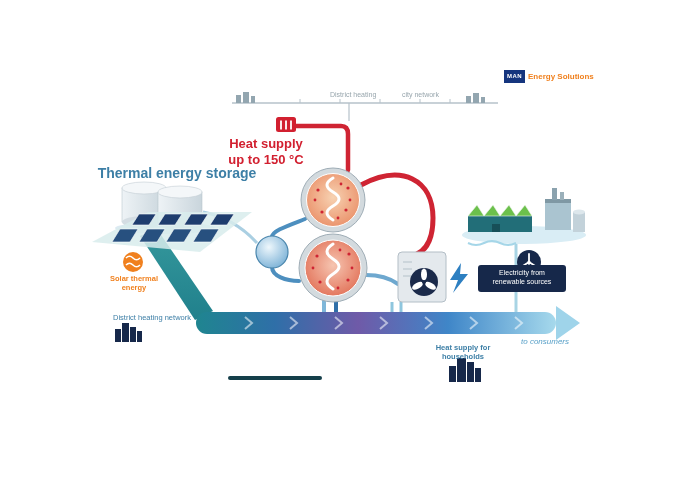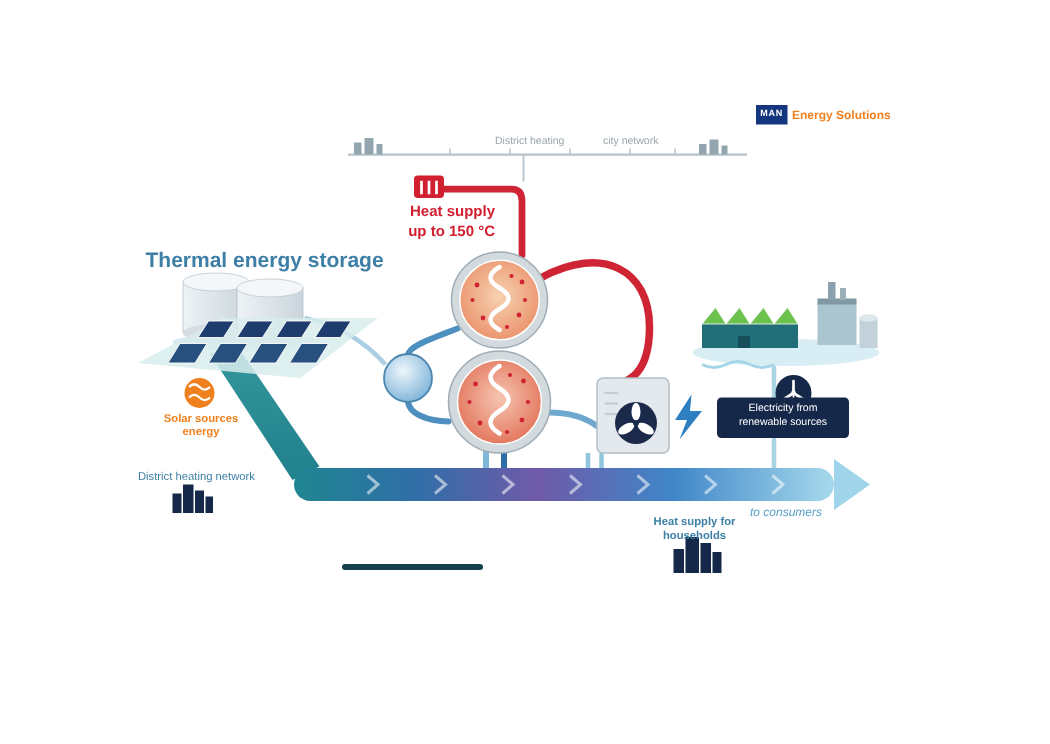--- a/index.html
+++ b/index.html
@@ -1,24 +1,24 @@
 <!DOCTYPE html>
 <html><head>
 <meta charset="utf-8">
 <style>
   html,body{margin:0;padding:0;background:#fff;}
   #canvas{position:relative;width:700px;height:496px;background:#ffffff;overflow:hidden;
           font-family:"Liberation Sans",sans-serif;}
   #art{position:absolute;left:0;top:0;}
-  .lbl{position:absolute;line-height:1.25;}
+  .lbl{position:absolute;line-height:1.25;text-align:center;}
   .blue{color:#3d7fa6;}
   #storage-label{left:97px;top:165px;width:160px;font-size:14px;font-weight:bold;}
   #horizon-label-left{left:330px;top:91px;font-size:7px;color:#98a6ad;}
   #horizon-label-right{left:402px;top:91px;font-size:7px;color:#98a6ad;}
-  #heat-supply-label{left:254px;top:136px;width:76px;font-size:10px;color:#d22030;font-weight:bold;text-align:right;}
+  #heat-supply-label{left:228px;top:136px;width:76px;font-size:13px;color:#d22030;font-weight:bold;text-align:center;}
   #industry-label{left:472px;top:179px;width:116px;font-size:7.5px;font-weight:bold;text-align:center;}
   #electricity-box{left:478px;top:265px;width:88px;height:27px;background:#16284a;border-radius:3px;
                    color:#fff;font-size:7px;text-align:center;padding-top:4px;box-sizing:border-box;}
   #solar-label{left:92px;top:274px;width:84px;font-size:7.5px;color:#f0801e;font-weight:bold;text-align:center;}
   #network-label{left:92px;top:313px;width:120px;font-size:7.5px;font-weight:normal;}
   #consumers-label{left:420px;top:343px;width:86px;font-size:7.5px;font-weight:bold;text-align:center;}
   #return-label{left:500px;top:337px;width:90px;font-size:8px;color:#58a0c8;font-style:italic;}
   #brand{left:504px;top:70px;display:flex;align-items:center;}
   #brand .mark{width:21px;height:13px;background:#15357e;color:#fff;font-size:6px;font-weight:bold;
                display:flex;align-items:center;justify-content:center;letter-spacing:.5px;}
@@ -256,21 +256,21 @@
   <div class="lbl" id="horizon-label-right">city network</div>
 
   <div class="lbl" id="heat-supply-label">
     <span>Heat supply</span><br>
     <span>up to 150 °C</span>
   </div>
 
   <div class="lbl blue" id="storage-label">Thermal energy storage</div>
 
   <div class="lbl" id="solar-label">
-    <span>Solar sources</span><br>
+    <span>Solar thermal</span><br>
     <span>energy</span>
   </div>
 
 
   <div class="lbl" id="electricity-box">
     <span>Electricity from</span><br>
     <span>renewable sources</span>
   </div>
 
   <div class="lbl blue" id="network-label">District heating network</div>

